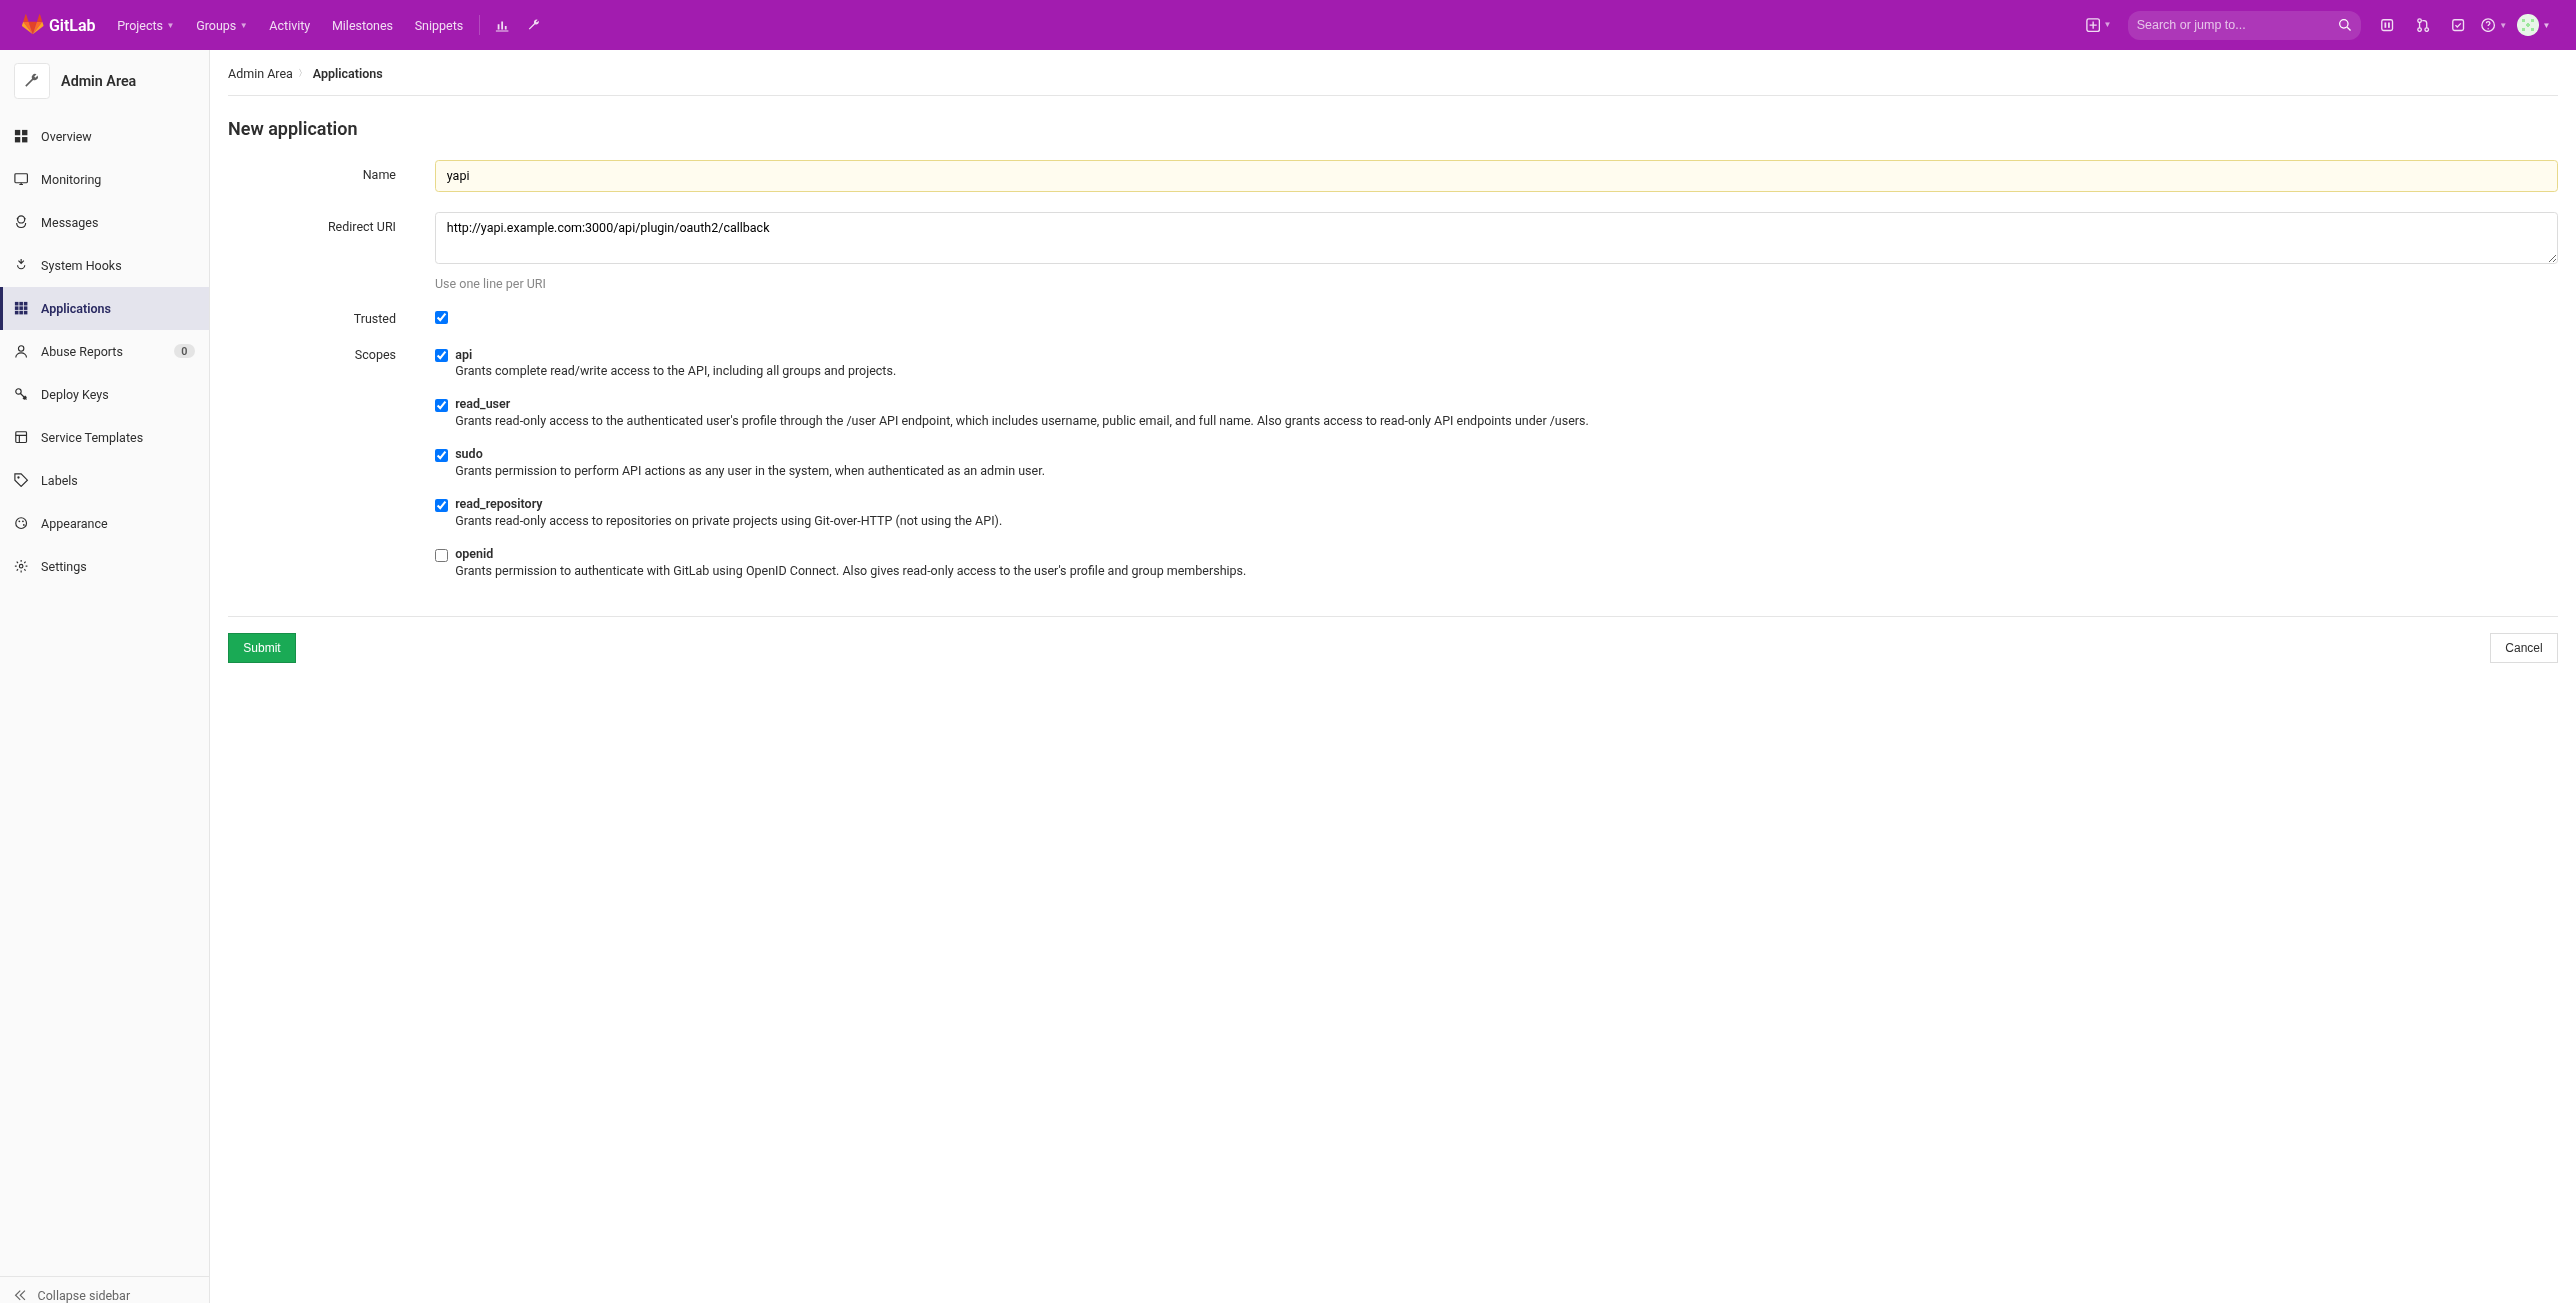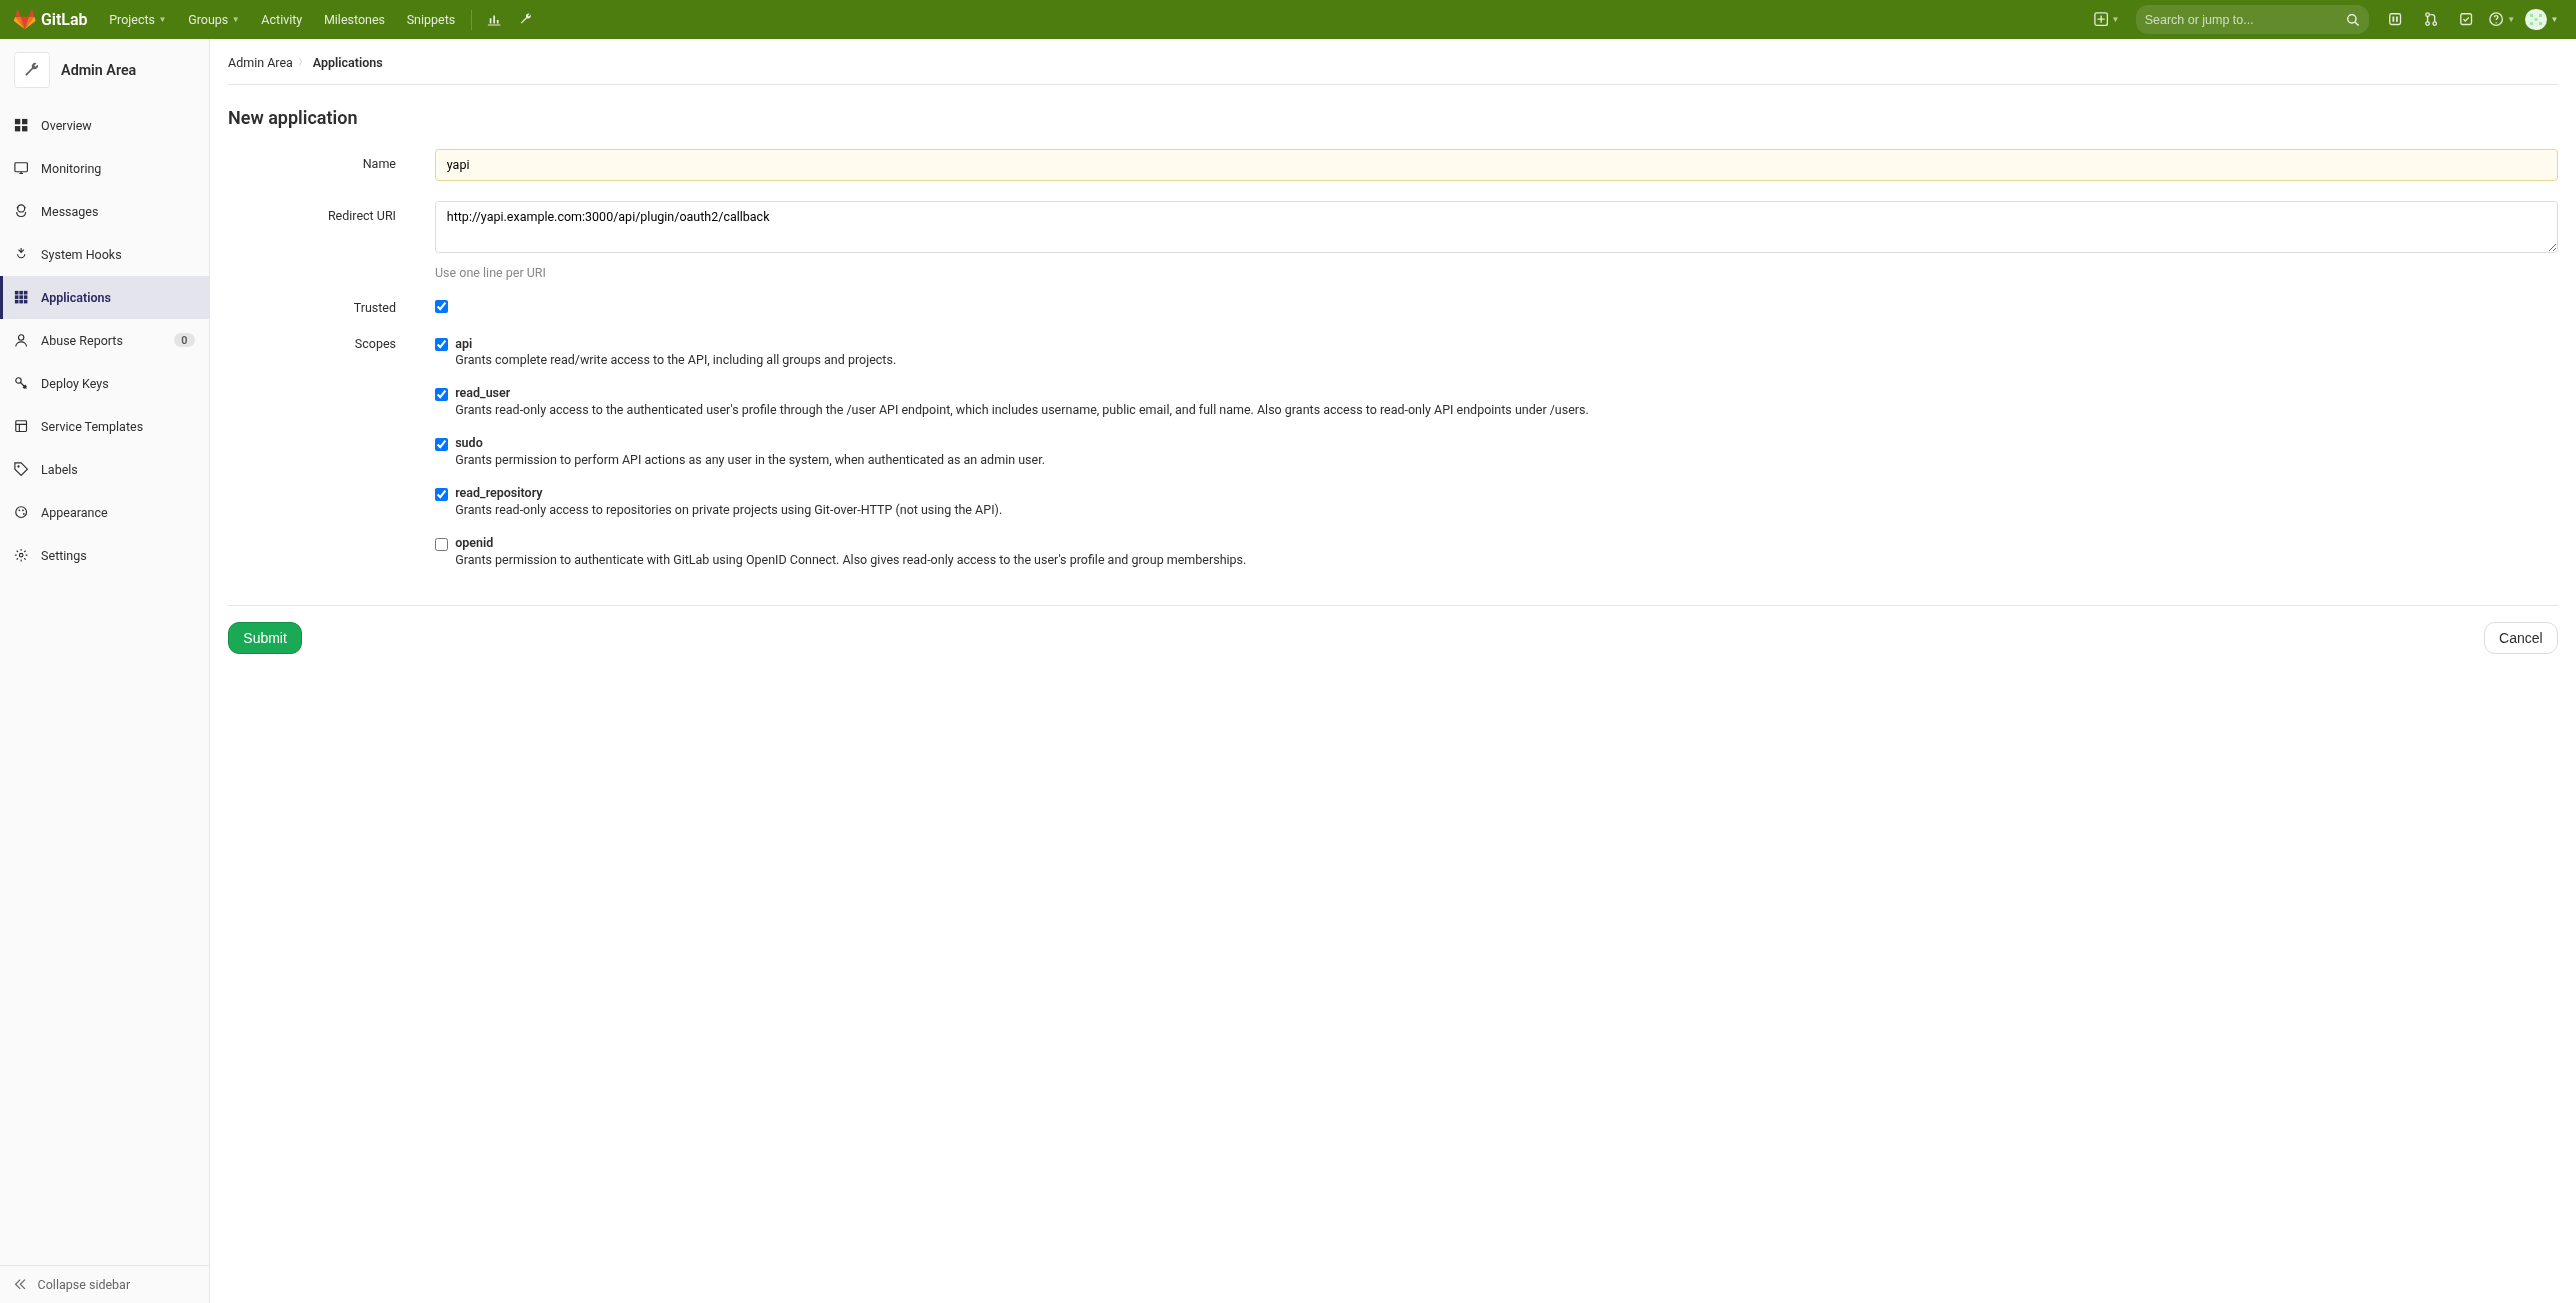--- a/index.html
+++ b/index.html
@@ -4,25 +4,25 @@
 <style>
 * { margin: 0; padding: 0; box-sizing: border-box; }
 body {
   font-family: -apple-system, BlinkMacSystemFont, "Segoe UI", Roboto, Helvetica, Arial, sans-serif;
   font-size: 12.5px;
   color: #2e2e2e;
   background: #fff;
 }
 
 .navbar {
-  height: 39px;
-  background: #4d7c0f;
+  height: 50px;
+  background: #a21caf;
   display: flex;
   align-items: center;
-  padding: 0 14px;
+  padding: 0 22px;
   color: #fff;
 }
 .navbar-left { display: flex; align-items: center; height: 100%; }
 .logo { display: flex; align-items: center; margin-right: 10.8px; cursor: pointer; }
 .logo svg { width: 21.5px; height: 21.5px; margin-right: 5.4px; }
 .logo-text { font-weight: 600; font-size: 16px; color: #fff; }
 .nav-item {
   padding: 0 10.8px;
   height: 39px;
   display: flex;
@@ -194,22 +194,22 @@
 .check-title { font-weight: 600; }
 .check-desc { color: #2e2e2e; margin-top: 1.8px; }
 .form-actions {
   border-top: 0.9px solid #e5e5e5;
   padding-top: 16px;
   display: flex;
   align-items: center;
 }
 .btn {
   padding: 7.2px 14.3px;
-  border-radius: 11px;
-  font-size: 14px;
+  border-radius: 0;
+  font-size: 12px;
   cursor: pointer;
   border: 0.9px solid transparent;
 }
 .btn-success {
   background: #1aaa55;
   border-color: #168f48;
   color: #fff;
 }
 .btn-default {
   background: #fff;

